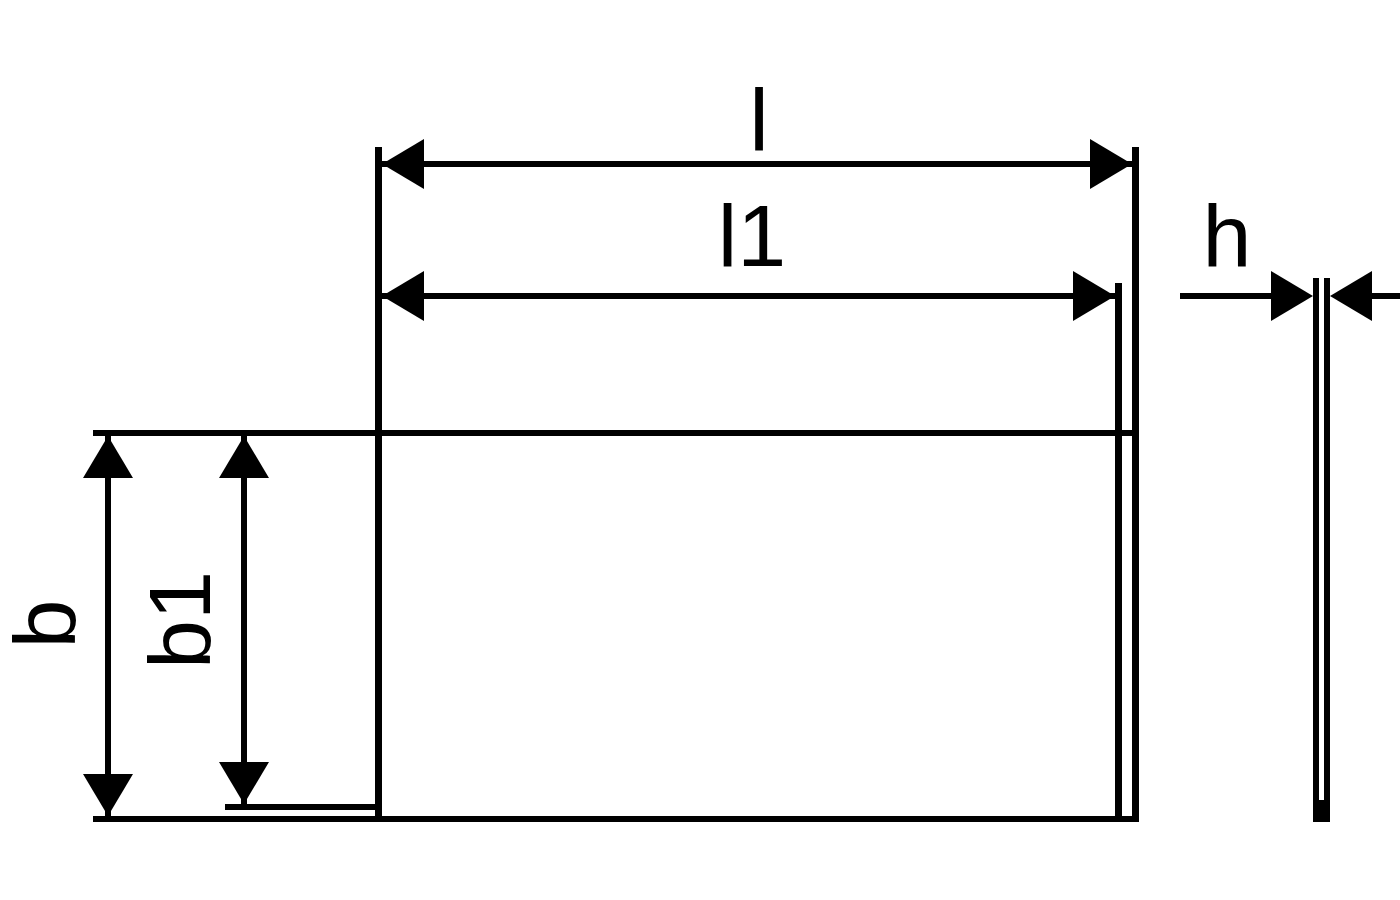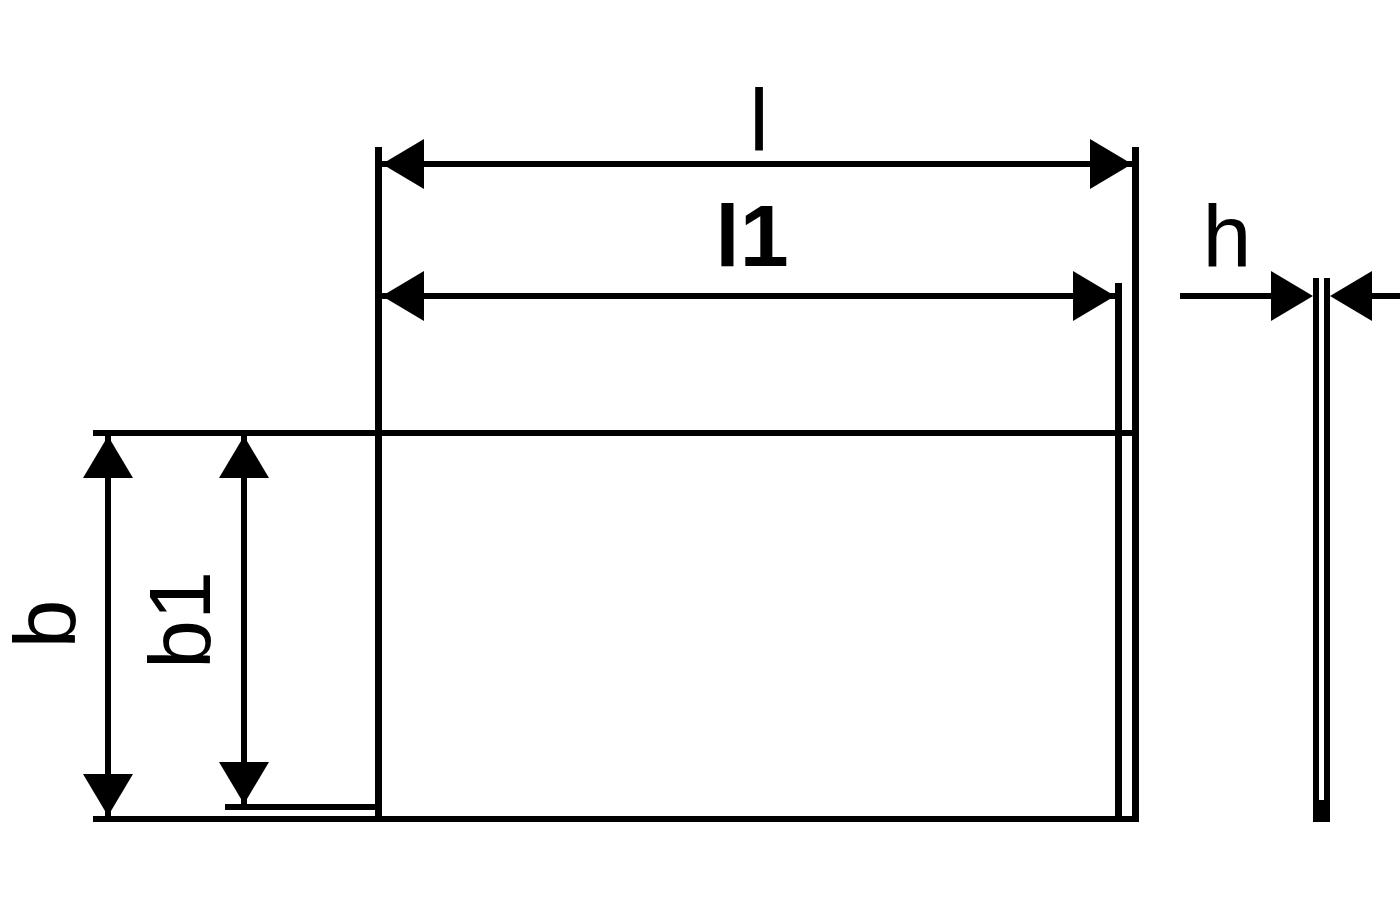--- a/index.html
+++ b/index.html
@@ -52,21 +52,21 @@
   <div class="ln" style="left:375px; top:147px; width:7px;  height:675px;"></div>
   <div class="ln" style="left:1132px; top:147px; width:7px;  height:675px;"></div>
   <div class="ln" style="left:1115px; top:283px; width:7px;  height:539px;"></div>
   <div class="ln" style="left:225px; top:804px; width:157px; height:6px;"></div>
 
   <div class="dim-label" style="left:759px; top:76px;">l</div>
   <div class="ln" style="left:382px; top:161px; width:750px; height:6px;"></div>
   <div class="arrow left" style="left:382px;  top:139px;"></div>
   <div class="arrow right" style="left:1090px; top:139px;"></div>
 
-  <div class="dim-label" style="left:752px; top:192px;font-weight:bold;">l1</div>
+  <div class="dim-label" style="left:752px; top:192px;">l1</div>
   <div class="ln" style="left:382px; top:293px; width:733px; height:6px;"></div>
   <div class="arrow left" style="left:382px;  top:271px;"></div>
   <div class="arrow right" style="left:1073px; top:271px;"></div>
 
   <div class="dim-label rot" style="left:45px; top:624px;">b</div>
   <div class="ln" style="left:105px; top:436px; width:6px; height:382px;"></div>
   <div class="arrow up" style="left:83px; top:436px;"></div>
   <div class="arrow down" style="left:83px; top:774px;"></div>
 
   <div class="dim-label rot" style="left:180px; top:620px;">b1</div>

